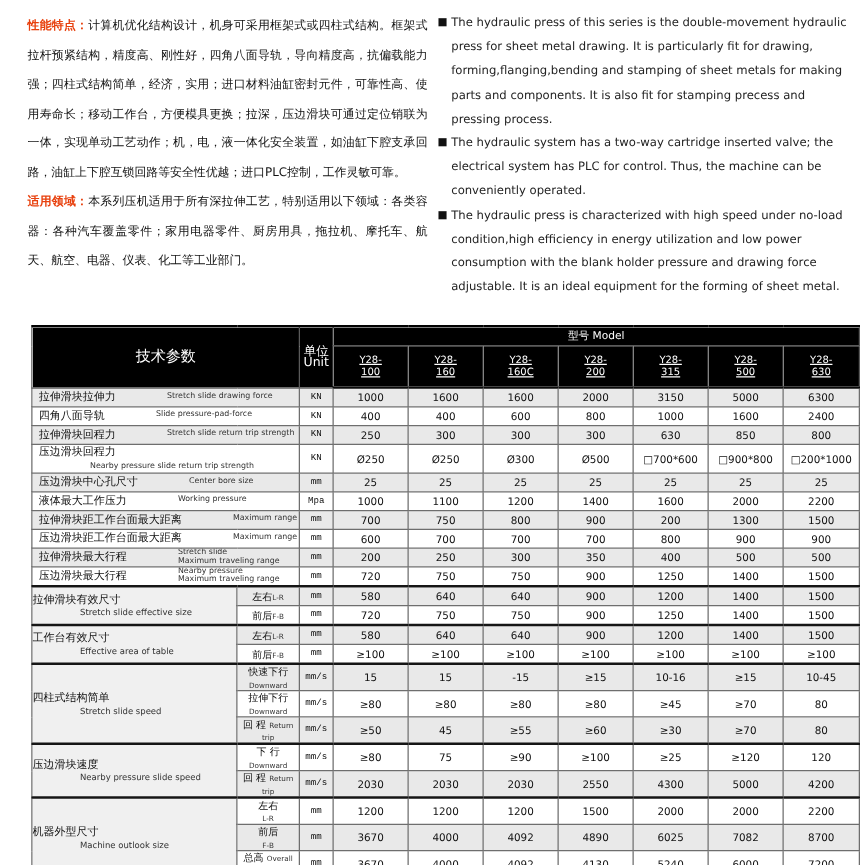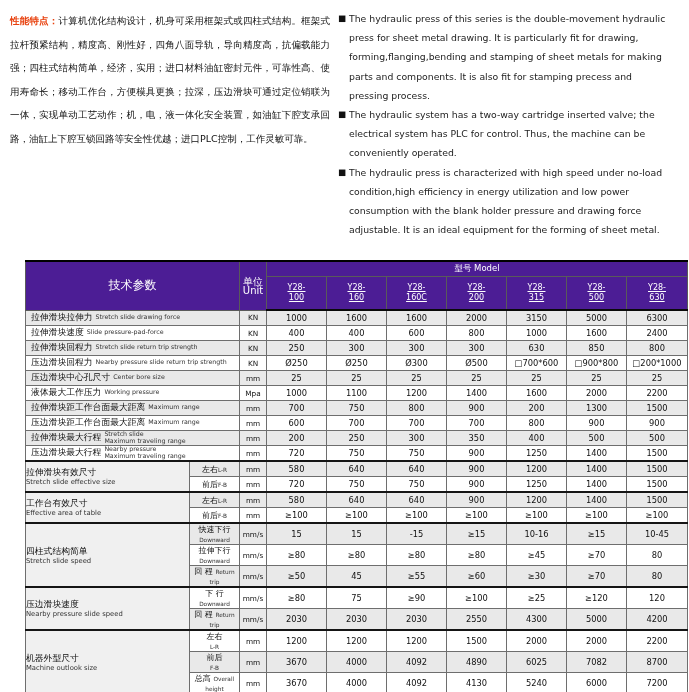--- a/index.html
+++ b/index.html
@@ -1,64 +1,65 @@
 <!DOCTYPE html>
 <html><head>
 <meta charset="utf-8">
 <style>
   html,body{margin:0;padding:0;}
   body{
     width:689px;height:692px;background:#ffffff;position:relative;overflow:hidden;
     font-family:"DejaVu Sans","Liberation Sans",sans-serif;color:#1a1a1a;
     -webkit-font-smoothing:antialiased;
   }
-  .top{display:flex;padding:9px 0 0 10px;height:256px;overflow:hidden;box-sizing:border-box;}
+  .top{display:flex;padding:9px 0 0 22px;height:256px;overflow:hidden;box-sizing:border-box;}
   .zh-col{width:320px;font-size:9.5px;line-height:23.5px;text-align:justify;color:#111;}
   .zh-col p{margin:0;}
   .label-red{color:#e8400d;font-weight:bold;}
   .en-col{width:328px;margin-left:8px;font-size:9.3px;line-height:19.2px;color:#222;}
   .bullet{display:flex;align-items:flex-start;}
   .sq{width:11px;flex:0 0 11px;font-size:8.5px;line-height:19.2px;color:#111;}
   .btxt{flex:1;}
 
   table{
     border-collapse:collapse;table-layout:fixed;width:663px;margin-left:25px;margin-top:4px;
     border-top:2px solid #000;border-bottom:2px solid #000;
     border-left:1px solid #555;border-right:1px solid #555;
   }
   th,td{border:1px solid #6e6e6e;overflow:hidden;}
   thead th{
-    background:#4c1d95;color:#ffffff;font-weight:normal;font-size:8.5px;border-color:#5a5a5a;
+    background:#000000;color:#ffffff;font-weight:normal;font-size:8.5px;border-color:#5a5a5a;
   }
   thead .mrow th{height:30px;line-height:10px;font-size:8px;text-decoration:underline;}
   th.params{font-size:12px;}
   th.unit-h{font-size:10px;line-height:9px;}
   thead tr:last-child th{border-bottom:2px solid #0a0a0a;}
 
   tbody td{height:14px;padding:0 1px;font-size:8.3px;text-align:center;color:#111;}
   tr.sa td{background:#e9e9e9;}
   tr.sb td{background:#ffffff;}
   td.lbl{text-align:left;padding-left:5px;}
   td.lbl .zh{font-size:8.8px;letter-spacing:0px;}
-  td.lbl .en,.glbl .en{font-size:6.3px;color:#333;margin-left:3px;white-space:pre-line;line-height:6.8px;display:inline-block;vertical-align:middle;}
+  td.lbl .en,.glbl .en{font-size:6.3px;color:#333;margin-left:3px;white-space:pre-line;line-height:6.8px;display:inline-block;vertical-align:middle;padding-left:38px;}
   td.glbl{text-align:left;padding-left:0;background:#f0f0f0 !important;}
   td.glbl .zh{display:block;font-size:8.8px;line-height:11px;}
   td.glbl .en{display:block;margin-left:0;font-size:6.8px;line-height:8px;}
   td.sub{font-size:8px;padding:0;}
   td.sub .sub-zh{font-size:8px;text-align:right;}
   td.sub .sub-en{font-size:5.8px;color:#333;line-height:6px;}
-  td.unit{font-size:7.3px;padding:0;}
+  td.unit{font-size:7.3px;padding:0;font-family:Liberation Mono, monospace;}
   tr.grp td{border-top:2px solid #151515;}
 </style>
 </head>
 <body>
 
 <div class="top">
   <div class="zh-col">
     <p><span class="label-red">性能特点：</span><span>计算机优化结构设计，机身可采用框架式或四柱式结构。框架式拉杆预紧结构，精度高、刚性好，四角八面导轨，导向精度高，抗偏载能力强；四柱式结构简单，经济，实用；进口材料油缸密封元件，可靠性高、使用寿命长；移动工作台，方便模具更换；拉深，压边滑块可通过定位销联为一体，实现单动工艺动作；机，电，液一体化安全装置，如油缸下腔支承回路，油缸上下腔互锁回路等安全性优越；进口PLC控制，工作灵敏可靠。</span></p>
+    <p><span class="label-red">适用领域：</span><span>本系列压机适用于所有深拉伸工艺，特别适用以下领域：各类容器：各种汽车覆盖零件；家用电器零件、厨房用具，拖拉机、摩托车、航天、航空、电器、仪表、化工等工业部门。</span></p>
   </div>
   <div class="en-col">
     <div class="bullet">
         <span class="sq">■</span>
         <span class="btxt">The hydraulic press of this series is the double-movement hydraulic press for sheet metal drawing. It is particularly fit for drawing, forming,flanging,bending and stamping of sheet metals for making parts and components. It is also fit for stamping precess and pressing process.</span>
       </div>
     <div class="bullet">
         <span class="sq">■</span>
         <span class="btxt">The hydraulic system has a two-way cartridge inserted valve; the electrical system has PLC for control. Thus, the machine can be conveniently operated.</span>
       </div>
@@ -104,21 +105,21 @@
       <td class="unit">KN</td>
       <td>1000</td>
         <td>1600</td>
         <td>1600</td>
         <td>2000</td>
         <td>3150</td>
         <td>5000</td>
         <td>6300</td>
     </tr>
     <tr class="sb">
-      <td class="lbl" colspan="2"><span class="zh">拉伸滑块速度</span><span class="en">Slide pressure-pad-force</span></td>
+      <td class="lbl" colspan="2"><span class="zh">四角八面导轨</span><span class="en">Slide pressure-pad-force</span></td>
       <td class="unit">KN</td>
       <td>400</td>
         <td>400</td>
         <td>600</td>
         <td>800</td>
         <td>1000</td>
         <td>1600</td>
         <td>2400</td>
     </tr>
     <tr class="sa">

